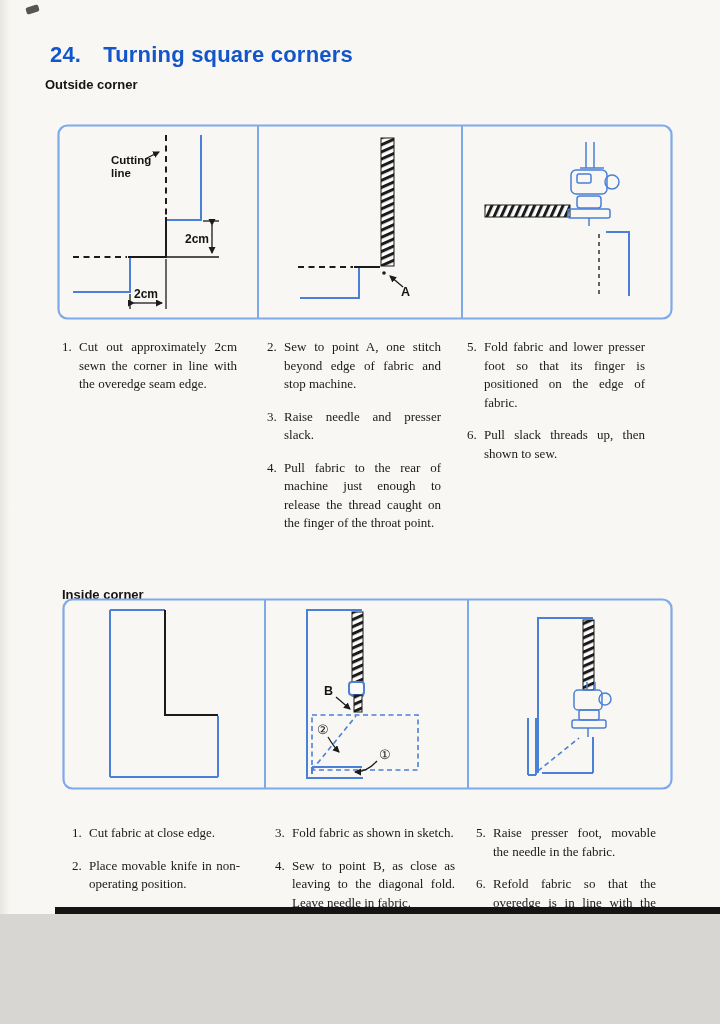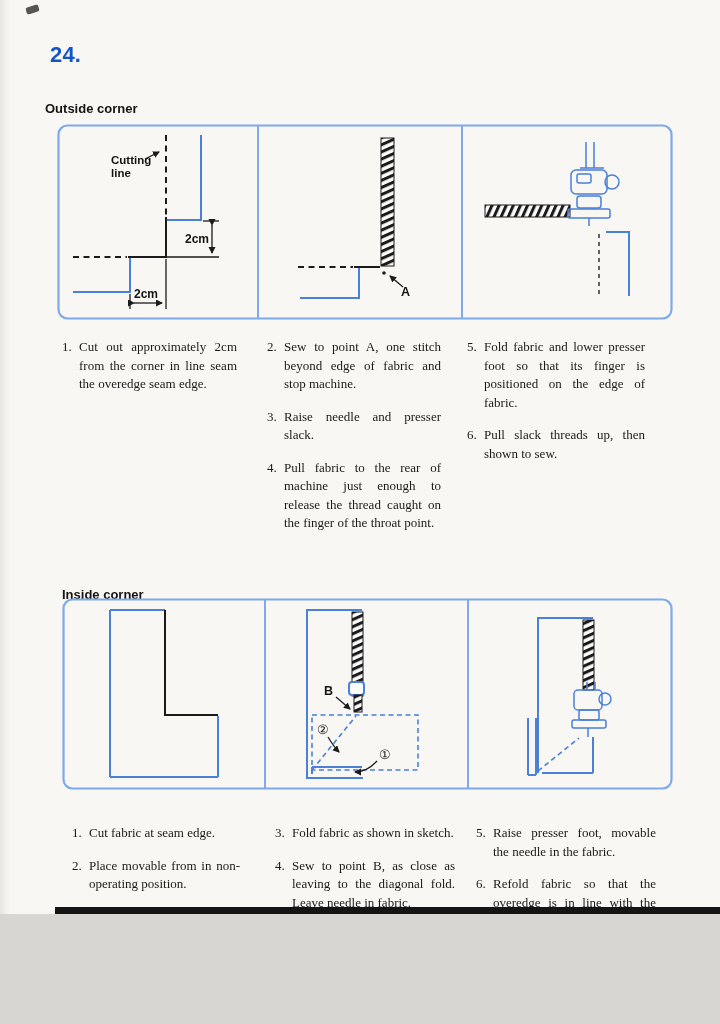--- a/index.html
+++ b/index.html
@@ -12,21 +12,21 @@
     background:linear-gradient(90deg,#e8e6e1,rgba(232,230,225,0));}
   .corner-mark{position:absolute;left:26px;top:6px;width:13px;height:7px;
     background:#3a3a38;transform:rotate(-18deg);border-radius:2px;opacity:.85;}
   .bottom-strip{position:absolute;left:55px;right:0;bottom:0;height:7px;background:#141414;}
 
   .title{position:absolute;left:50px;top:42px;display:flex;gap:22px;
     font-family:"Liberation Sans",sans-serif;font-weight:bold;font-size:22px;
     color:#1356cb;letter-spacing:.2px;}
   .subhead{position:absolute;font-family:"Liberation Sans",sans-serif;
     font-weight:bold;font-size:13px;color:#141414;}
-  .outside-head{left:45px;top:101px;}
+  .outside-head{left:45px;top:77px;}
   .inside-head{left:62px;top:587px;}
   .page-number{position:absolute;left:56px;top:945px;
     font-family:"Liberation Sans",sans-serif;font-weight:bold;font-size:14px;color:#2b2b2b;}
 
   .fig{position:absolute;}
   .fig-outside{left:57px;top:124px;}
   .fig-inside{left:62px;top:598px;}
 
   .frame{fill:none;stroke:#7ea9ea;stroke-width:2.2;}
   .divider{stroke:#7ea9ea;stroke-width:2;}
@@ -52,20 +52,21 @@
 </style>
 </head>
 <body>
 
 <div class="page">
   <div class="edge-shade"></div>
   <div class="corner-mark"></div>
 
   <div class="title">
     <span>24.</span>
+    <span>Turning square corners</span>
   </div>
 
   <div class="subhead outside-head">Outside corner</div>
 
   <svg class="fig fig-outside" width="616" height="196" viewBox="0 0 616 196">
     <defs>
       <pattern id="coilV" patternUnits="userSpaceOnUse" width="8" height="6.5" patternTransform="rotate(-24)">
         <rect width="8" height="6.5" fill="#fcfcfb"></rect>
         <rect width="8" height="3" fill="#1b1b1b"></rect>
       </pattern>
@@ -123,21 +124,21 @@
         <path d="M532,94 V102"></path>
       </g>
       <path class="b" d="M549,108 H572 V172"></path>
       <path class="kdash3" d="M542,110 V173"></path>
     </g>
   </svg>
 
   <div class="col" style="left:62px;top:338px;width:175px;">
     <div class="step">
       <span class="n">1.</span>
-      <span class="t">Cut out approximately 2cm from the corner in line seam the overedge seam edge.</span>
+      <span class="t">Cut out approximately 2cm sewn the corner in line with the overedge seam edge.</span>
     </div>
   </div>
   <div class="col" style="left:267px;top:338px;width:174px;">
     <div class="step">
       <span class="n">2.</span>
       <span class="t">Sew to point A, one stitch beyond edge of fabric and stop machine.</span>
     </div>
     <div class="step">
       <span class="n">3.</span>
       <span class="t">Raise needle and presser slack.</span>
@@ -204,25 +205,25 @@
         <path d="M526,130 V139"></path>
       </g>
       <path class="b" d="M466,120 V177 M474,120 V177 M466,177 H474"></path>
       <path class="bdash" d="M476,173 L517,140"></path>
     </g>
   </svg>
 
   <div class="col" style="left:72px;top:824px;width:168px;">
     <div class="step">
       <span class="n">1.</span>
-      <span class="t">Cut fabric at seam edge.</span>
+      <span class="t">Cut fabric at close edge.</span>
     </div>
     <div class="step">
       <span class="n">2.</span>
-      <span class="t">Place movable from in non-operating position.</span>
+      <span class="t">Place movable knife in non-operating position.</span>
     </div>
   </div>
   <div class="col" style="left:275px;top:824px;width:180px;">
     <div class="step">
       <span class="n">3.</span>
       <span class="t">Fold fabric as shown in sketch.</span>
     </div>
     <div class="step">
       <span class="n">4.</span>
       <span class="t">Sew to point B, as close as leaving to the diagonal fold. Leave needle in fabric.</span>

